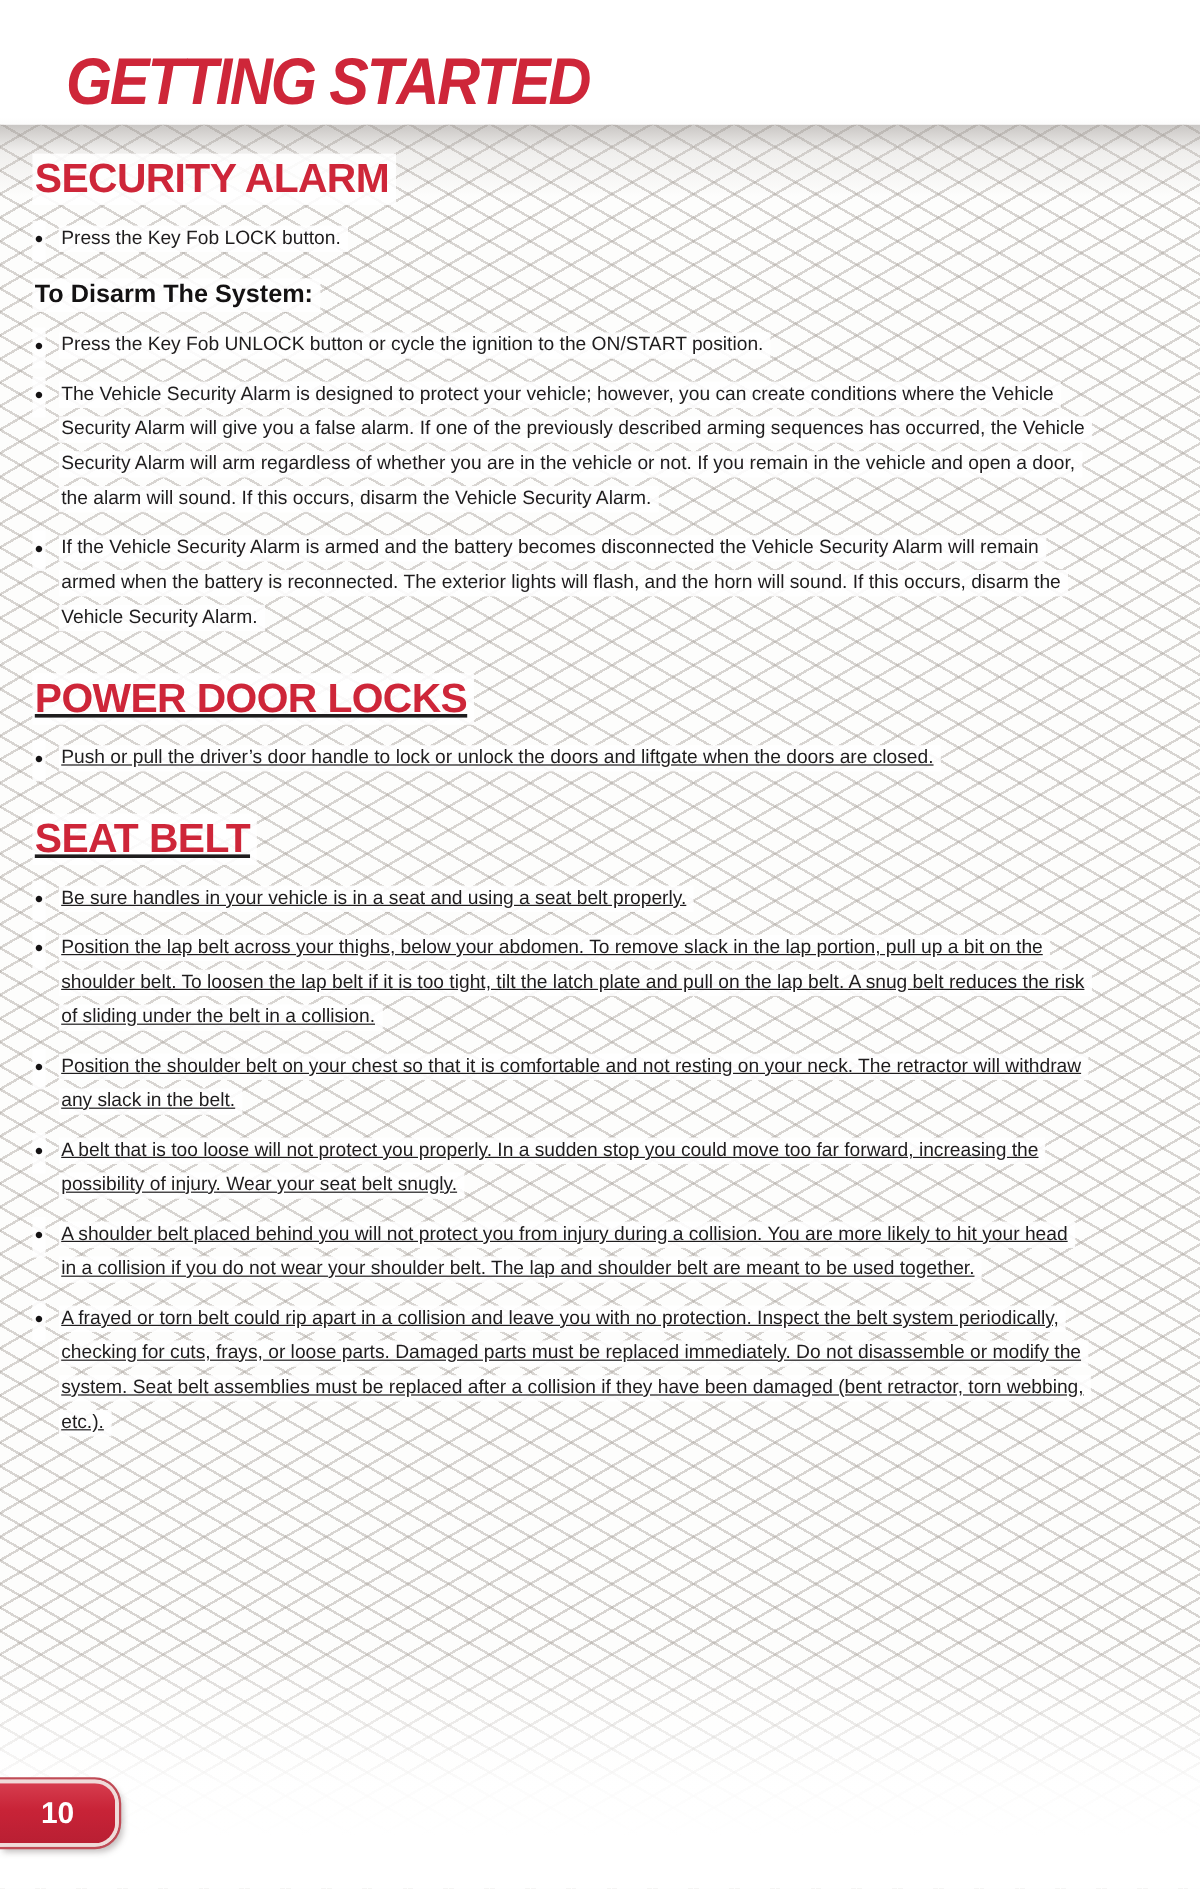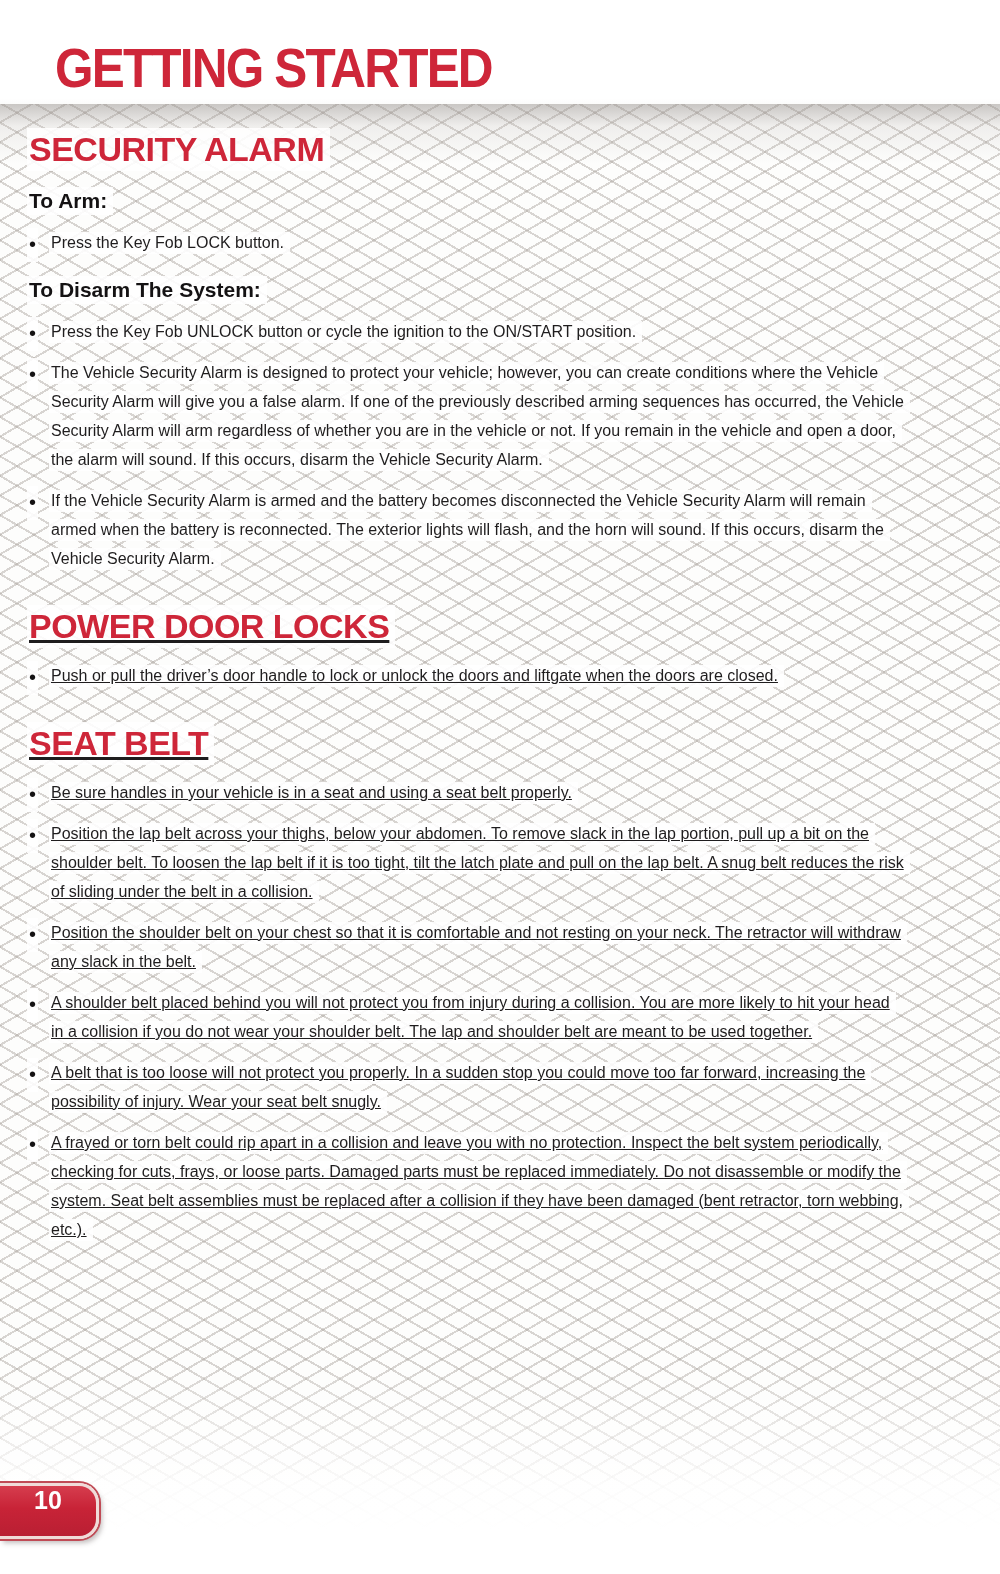--- a/index.html
+++ b/index.html
@@ -10,20 +10,21 @@
     background: #ffffff;
     overflow: hidden;
     font-family: "Liberation Sans", sans-serif;
     color: #1f1d1e;
   }
   
   .header {
     position: relative;
     height: 123px;
     background: linear-gradient(to bottom, #ffffff 80%, #f1efed 100%);
+    font-style: italic;
   }
   .page-title {
     position: absolute;
     left: 55px;
     top: 36px;
     margin: 0;
     font-size: 55px;
     font-weight: bold;
     color: #ce2639;
     letter-spacing: -2px;
@@ -103,21 +104,21 @@
     top: 1483px;
     width: 99px;
     height: 56px;
     background: linear-gradient(to bottom, #d63d4e 0%, #c82337 45%, #b91f33 100%);
     border: 3px solid #f0dbd9;
     border-left: none;
     border-radius: 0 20px 20px 0;
     box-shadow: 0 0 0 2px #c04b56, 3px 4px 5px rgba(80,70,70,0.35);
     box-sizing: border-box;
     display: flex;
-    align-items: flex-start;
+    align-items: center;
     justify-content: center;
   }
   .page-number {
     color: #ffffff;
     font-size: 25px;
     font-weight: bold;
     letter-spacing: 0px;
   }
 </style>
 </head>
@@ -129,21 +130,20 @@
     <h1 class="page-title">GETTING STARTED</h1>
   </div>
 
   <div class="green-rule"></div>
 
   <div class="content">
 
     <div class="section">
       <h2 class="section-heading"><span class="strip">SECURITY ALARM</span></h2>
 
-      <h3 class="sub-heading"><span class="strip">To Arm:</span></h3>
       <ul class="bullet-list">
         <li class="bullet-item"><span class="strip">Press the Key Fob LOCK button.</span></li>
       </ul>
 
       <h3 class="sub-heading"><span class="strip">To Disarm The System:</span></h3>
       <ul class="bullet-list">
         <li class="bullet-item"><span class="strip">Press the Key Fob UNLOCK button or cycle the ignition to the ON/START position.</span></li>
         <li class="bullet-item"><span class="strip">The Vehicle Security Alarm is designed to protect your vehicle; however, you can create conditions where the Vehicle Security Alarm will give you a false alarm. If one of the previously described arming sequences has occurred, the Vehicle Security Alarm will arm regardless of whether you are in the vehicle or not. If you remain in the vehicle and open a door, the alarm will sound. If this occurs, disarm the Vehicle Security Alarm.</span></li>
         <li class="bullet-item"><span class="strip">If the Vehicle Security Alarm is armed and the battery becomes disconnected the Vehicle Security Alarm will remain armed when the battery is reconnected. The exterior lights will flash, and the horn will sound. If this occurs, disarm the Vehicle Security Alarm.</span></li>
       </ul>
@@ -155,22 +155,22 @@
         <li class="bullet-item"><span class="strip">Push or pull the driver’s door handle to lock or unlock the doors and liftgate when the doors are closed.</span></li>
       </ul>
     </div>
 
     <div class="section">
       <h2 class="section-heading"><span class="strip">SEAT BELT</span></h2>
       <ul class="bullet-list">
         <li class="bullet-item"><span class="strip">Be sure handles in your vehicle is in a seat and using a seat belt properly.</span></li>
         <li class="bullet-item"><span class="strip">Position the lap belt across your thighs, below your abdomen. To remove slack in the lap portion, pull up a bit on the shoulder belt. To loosen the lap belt if it is too tight, tilt the latch plate and pull on the lap belt. A snug belt reduces the risk of sliding under the belt in a collision.</span></li>
         <li class="bullet-item"><span class="strip">Position the shoulder belt on your chest so that it is comfortable and not resting on your neck. The retractor will withdraw any slack in the belt.</span></li>
+        <li class="bullet-item"><span class="strip">A belt that is too loose will not protect you properly. In a sudden stop you could move too far forward, increasing the possibility of injury. Wear your seat belt snugly.</span></li>
         <li class="bullet-item"><span class="strip">A shoulder belt placed behind you will not protect you from injury during a collision. You are more likely to hit your head in a collision if you do not wear your shoulder belt. The lap and shoulder belt are meant to be used together.</span></li>
-        <li class="bullet-item"><span class="strip">A belt that is too loose will not protect you properly. In a sudden stop you could move too far forward, increasing the possibility of injury. Wear your seat belt snugly.</span></li>
         <li class="bullet-item"><span class="strip">A frayed or torn belt could rip apart in a collision and leave you with no protection. Inspect the belt system periodically, checking for cuts, frays, or loose parts. Damaged parts must be replaced immediately. Do not disassemble or modify the system. Seat belt assemblies must be replaced after a collision if they have been damaged (bent retractor, torn webbing, etc.).</span></li>
       </ul>
     </div>
 
   </div>
 
   <div class="page-tab">
     <span class="page-number">10</span>
   </div>
 

